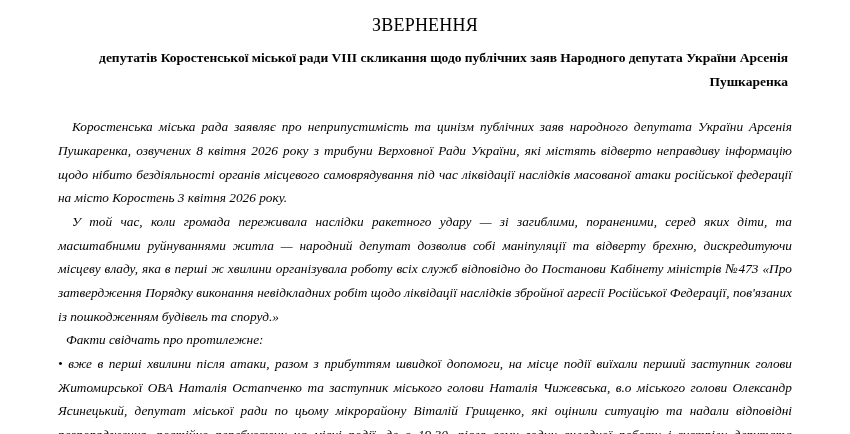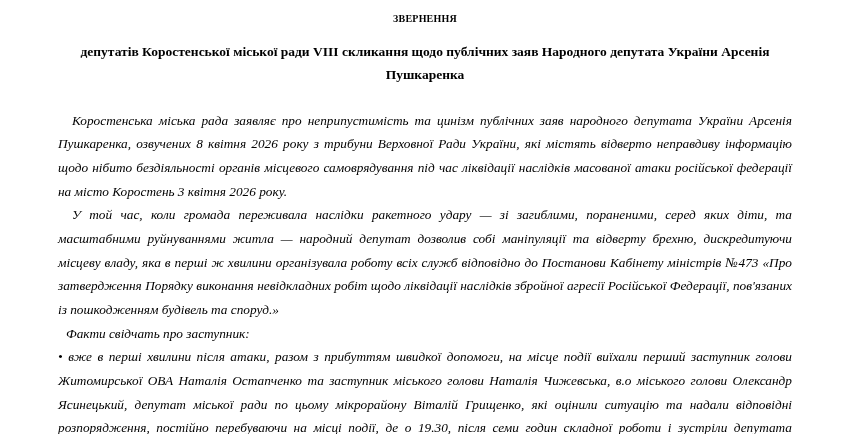--- a/index.html
+++ b/index.html
@@ -18,32 +18,33 @@
     width: 850px;
     height: 434px;
     box-sizing: border-box;
     padding: 12px 58px 0 58px;
     position: relative;
   }
   .title-block {
     text-align: center;
   }
   .doc-title {
-    font-weight: bold;
-    font-size: 10px;
+    font-weight: normal;
+    font-size: 18px;
     letter-spacing: 0.2px;
     line-height: 1.45;
     margin: 0 0 8px 0;
   }
   .doc-subtitle {
     font-weight: bold;
     font-size: 13.5px;
     line-height: 1.75;
-    margin: 13px;
+    margin: 0;
     padding: 0 4px;
+    text-align: right;
   }
   .body-block {
     margin-top: 22px;
   }
   p.para {
     margin: 0;
     font-size: 13.3px;
     line-height: 1.78;
     text-align: justify;
     text-justify: inter-word;
@@ -65,17 +66,17 @@
 <div class="page">
 
   <div class="title-block">
     <div class="doc-title">ЗВЕРНЕННЯ</div>
     <div class="doc-subtitle">депутатів Коростенської міської ради VIII скликання щодо публічних заяв Народного депутата України Арсенія Пушкаренка</div>
   </div>
 
   <div class="body-block">
     <p class="para indent">Коростенська міська рада заявляє про неприпустимість та цинізм публічних заяв народного депутата України Арсенія Пушкаренка, озвучених 8 квітня 2026 року з трибуни Верховної Ради України, які містять відверто неправдиву інформацію щодо нібито бездіяльності органів місцевого самоврядування під час ліквідації наслідків масованої атаки російської федерації на місто Коростень 3 квітня 2026 року.</p>
     <p class="para indent">У той час, коли громада переживала наслідки ракетного удару — зі загиблими, пораненими, серед яких діти, та масштабними руйнуваннями житла — народний депутат дозволив собі маніпуляції та відверту брехню, дискредитуючи місцеву владу, яка в перші ж хвилини організувала роботу всіх служб відповідно до Постанови Кабінету міністрів №473 «Про затвердження Порядку виконання невідкладних робіт щодо ліквідації наслідків збройної агресії Російської Федерації, пов'язаних із пошкодженням будівель та споруд.»</p>
-    <p class="para small-indent">Факти свідчать про заступник:</p>
+    <p class="para small-indent">Факти свідчать про протилежне:</p>
     <p class="para bullet">• вже в перші хвилини після атаки, разом з прибуттям швидкої допомоги, на місце події виїхали перший заступник голови Житомирської ОВА Наталія Остапченко та заступник міського голови Наталія Чижевська, в.о міського голови Олександр Ясинецький, депутат міської ради по цьому мікрорайону Віталій Грищенко, які оцінили ситуацію та надали відповідні розпорядження, постійно перебуваючи на місці події, де о 19.30, після семи годин складної роботи і зустріли депутата А.Пушкаренка, який відверто хамив і представникам влади, і волонтерам, прямо звинувачуючи їх у співпраці з російським агресором на очах постраждалих людей.</p>
   </div>
 
 </div>
 
 </body></html>

